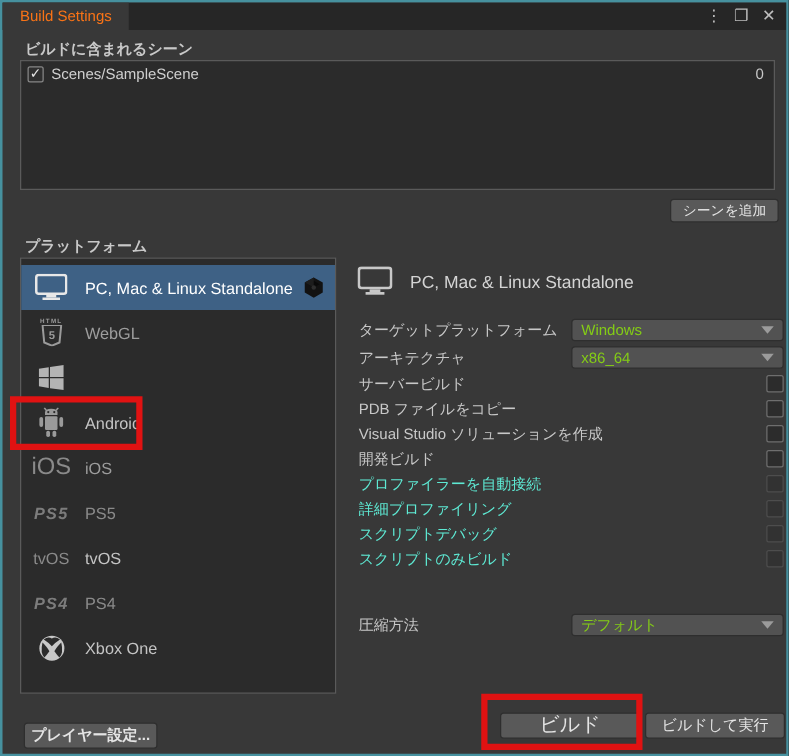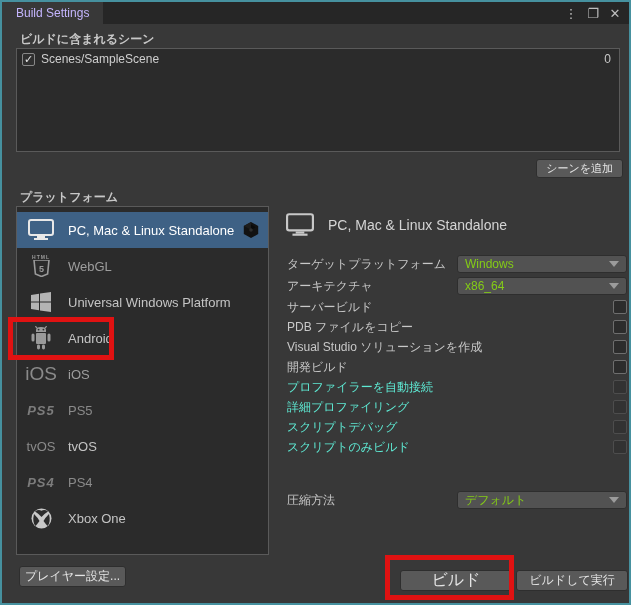--- a/index.html
+++ b/index.html
@@ -11,21 +11,21 @@
     background:#383838; overflow:hidden;
     border:2px solid #46919f;
   }
 
   
   .titlebar {
     position:absolute; top:0; left:0; right:0; height:22px;
     background:#262626; display:flex; align-items:stretch;
   }
   .tab {
-    background:#383838; color:#c4b5fd; font-size:12px;
+    background:#383838; color:#f97316; font-size:12px;
     padding:0 14px; display:flex; align-items:center;
     min-width:96px;
   }
   .win-controls {
     margin-left:auto; display:flex; align-items:center; gap:6px;
     padding-right:6px; color:#bdbdbd;
   }
   .win-controls span { width:16px; text-align:center; font-size:13px; cursor:default; }
   .icon-max { font-size:15px; }
 
@@ -60,21 +60,21 @@
   .plat-item.selected { background:#3e6185; color:#ffffff; }
   .plat-item .p-icon { width:30px; min-width:30px; margin-right:12px; display:flex; justify-content:center; align-items:center; flex-direction:column; }
   .plat-item.mid { color:#9d9d9d; }
   .plat-item.dim { color:#8a8a8a; }
   .txt-logo { font-size:19px; color:#8a8a8a; letter-spacing:0; }
   .txt-logo.small { font-size:13px; }
   .ps-logo { font-size:13px; font-weight:bold; font-style:italic; color:#7c7c7c; letter-spacing:1px; }
   .unity-logo { margin-left:auto; }
   .html-top { font-size:5px; color:#9a9a9a; font-weight:bold; letter-spacing:1px; line-height:5px; }
 
-  .player-settings { position:absolute; left:17px; top:564px; width:107px; height:21px; font-size:12px; }
+  .player-settings { position:absolute; left:17px; top:576px; width:107px; height:21px; font-size:12px;font-weight:bold; }
 
   
   .panel-header { position:absolute; left:284px; top:211px; display:flex; align-items:center; }
   .panel-header .p-icon { margin-right:14px; display:flex; }
   .panel-title { font-size:14px; color:#d4d4d4; }
 
   .settings { position:absolute; left:285px; top:253px; width:340px; }
   .setting-row { display:flex; align-items:center; margin-bottom:4px; height:18px;justify-content:space-between; }
   .setting-row.cb { height:16px; }
   .s-label { width:170px; min-width:170px; font-size:12px; color:#c8c8c8; white-space:nowrap; }
@@ -168,21 +168,20 @@
 
     <div class="plat-item">
       <span class="p-icon">
         <svg width="20" height="20" viewBox="0 0 20 20">
             <polygon points="0,3 8,1.7 8,9.5 0,9.5" fill="#b4b4b4"></polygon>
             <polygon points="9,1.5 20,0 20,9.5 9,9.5" fill="#b4b4b4"></polygon>
             <polygon points="0,10.5 8,10.5 8,18.3 0,17" fill="#b4b4b4"></polygon>
             <polygon points="9,10.5 20,10.5 20,20 9,18.5" fill="#b4b4b4"></polygon>
           </svg>
       </span>
-      <span>Universal Windows Platform</span>
     </div>
 
     <div class="plat-item">
       <span class="p-icon">
         <svg width="22" height="24" viewBox="0 0 22 24">
           <path d="M6 4 Q6 1 11 1 Q16 1 16 4 L16 6 L6 6 Z" fill="#9a9a9a"></path>
           <line x1="7" y1="2.2" x2="5.4" y2="0.2" stroke="#9a9a9a" stroke-width="1.2"></line>
           <line x1="15" y1="2.2" x2="16.6" y2="0.2" stroke="#9a9a9a" stroke-width="1.2"></line>
           <circle cx="8.6" cy="3.6" r="0.9" fill="#2b2b2b"></circle>
             <circle cx="13.4" cy="3.6" r="0.9" fill="#2b2b2b"></circle>

